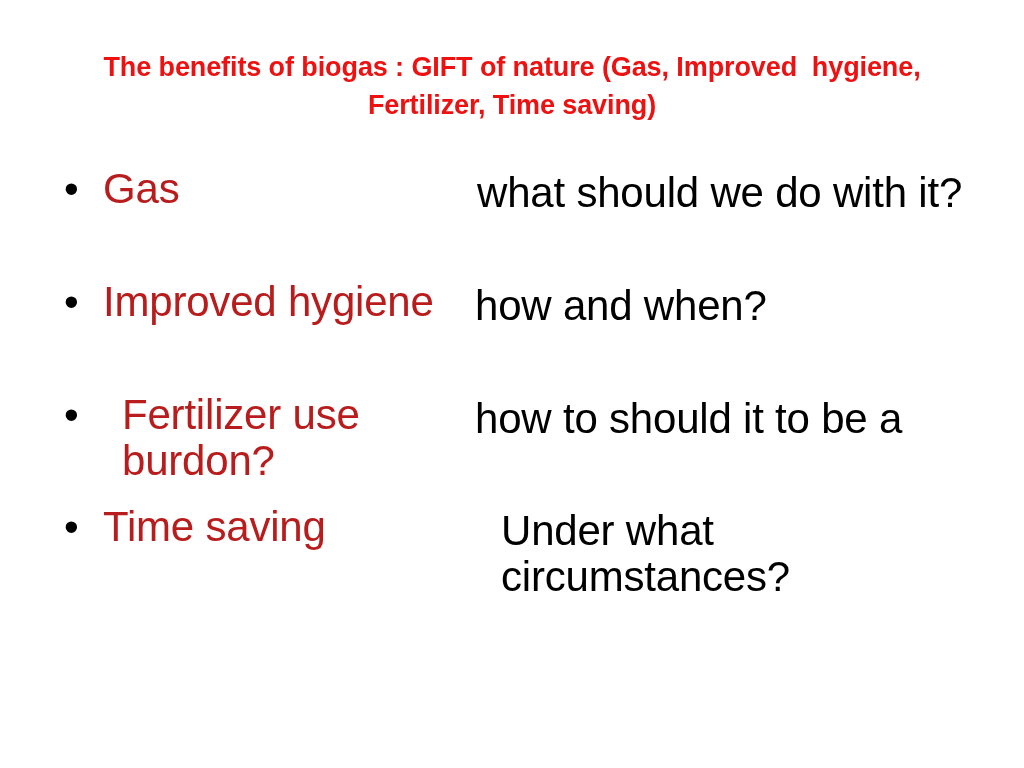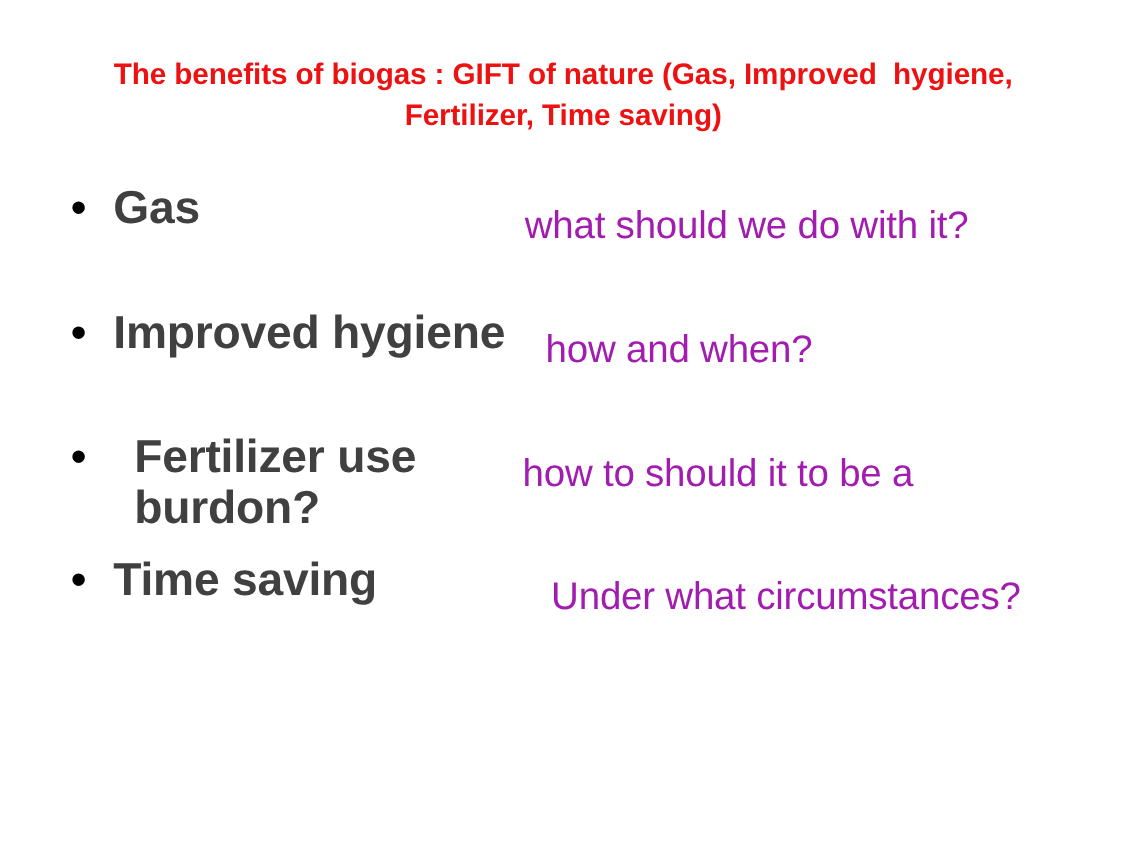--- a/index.html
+++ b/index.html
@@ -67,39 +67,38 @@
     text-align: left;
   }
 
   .bullet-left {
     position: absolute;
     left: 43px;
     top: 0;
     width: 420px;
     font-size: 42px;
     line-height: 46px;
-    color: #404040;
+    color: #b91c1c;
     letter-spacing: -0.2px;
-    font-weight: bold;
   }
 
   .bullet-right {
     position: absolute;
     left: 415px;
-    top: 16px;
+    top: 4px;
     width: 505px;
-    font-size: 35px;
+    font-size: 42px;
     line-height: 46px;
-    color: #a21caf;
+    color: #000000;
     letter-spacing: -0.2px;
   }
 
   
   .bullet-row.row-0 .bullet-right { left: 417px; }
-  .bullet-row.row-1 .bullet-right { left: 415px; margin-left: 21px; }
+  .bullet-row.row-1 .bullet-right { left: 415px; }
   .bullet-row.row-2 .bullet-right { left: 415px; }
   .bullet-row.row-3 .bullet-right { left: 415px; margin-left: 26px; }
 
   .bullet-row.row-2 { margin-bottom: 66px; }
   .bullet-row.row-2 .bullet-left { width: 330px; margin-left: 19px; }
 </style>
 </head>
 <body>
 
 <div class="slide">

